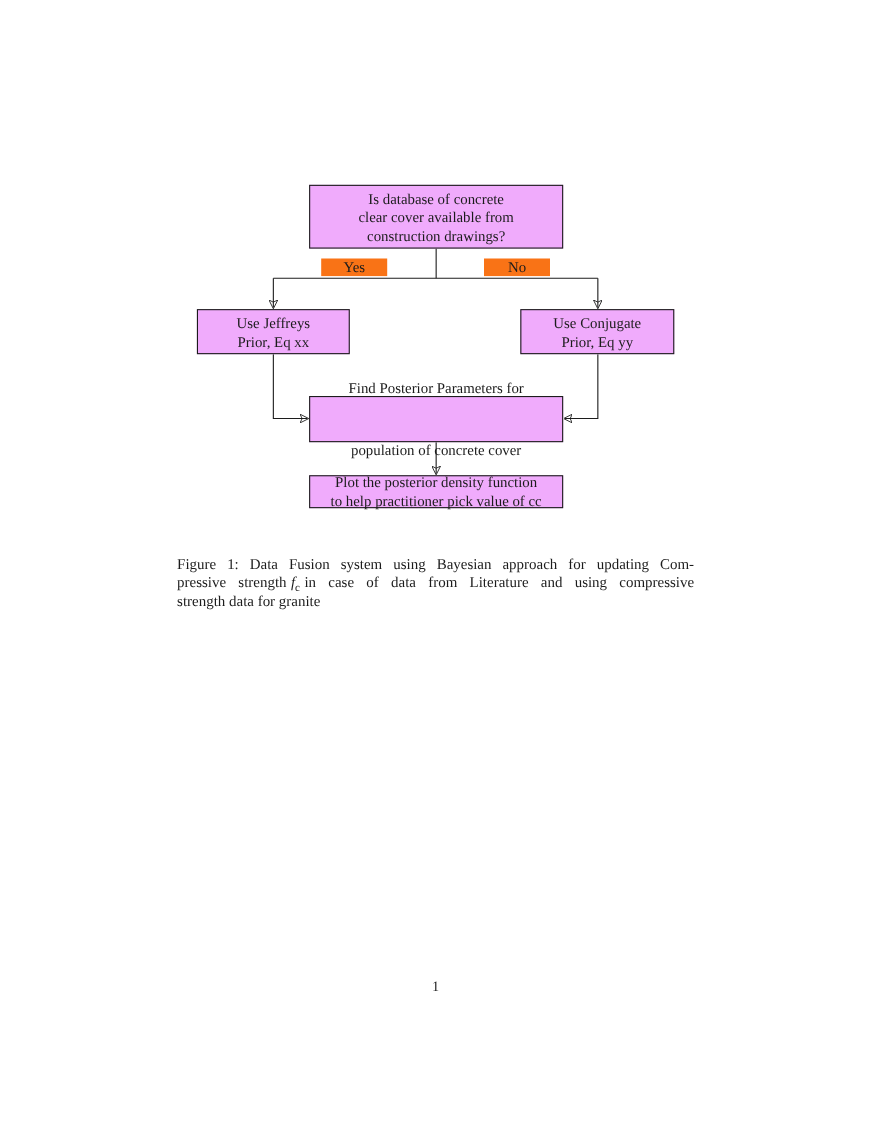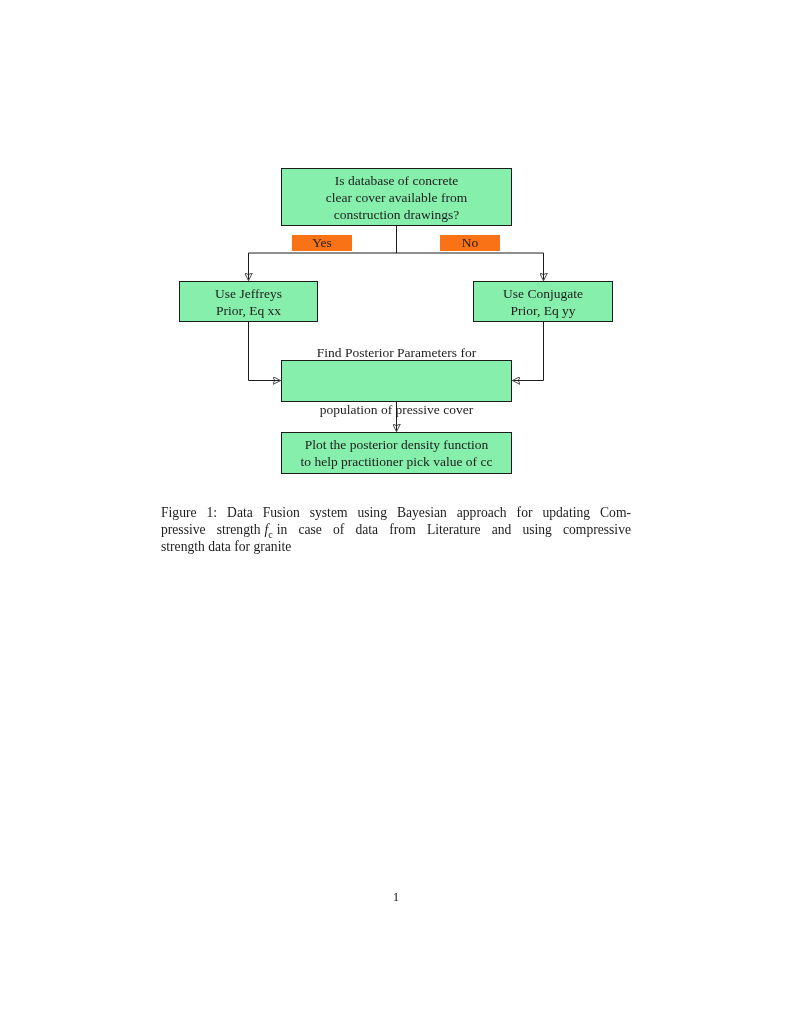--- a/index.html
+++ b/index.html
@@ -17,35 +17,35 @@
   .connectors {
     position: absolute;
     left: 0; top: 0;
     width: 794px; height: 1028px;
     pointer-events: none;
   }
   .connectors path { stroke: #1c1c1c; stroke-width: 1; fill: none; }
   .node {
     position: absolute;
     border: 1px solid #1c1c1c;
-    background: #86efac;
+    background: #f0abfc;
     display: flex;
     flex-direction: column;
     justify-content: center;
     align-items: center;
     text-align: center;
     font-size: 13.5px;
     line-height: 17px;
   }
   .node div { white-space: nowrap; }
   #node-decision  { left: 281px; top: 168px; width: 231px; height: 58px; }
   #node-jeffreys  { left: 179px; top: 281px; width: 139px; height: 41px; }
   #node-conjugate { left: 473px; top: 281px; width: 140px; height: 41px; }
   #node-posterior { left: 281px; top: 360px; width: 231px; height: 42px; gap: 40px; }
-  #node-plot      { left: 281px; top: 432px; width: 231px; height: 42px; }
+  #node-plot      { left: 281px; top: 432px; width: 231px; height: 30px; }
   .edge-label {
     position: absolute;
     width: 60px;
     text-align: center;
     font-size: 13.5px;
     line-height: 16px;
     background: #f97316;
   }
   #label-yes { left: 292px; top: 235px; }
   #label-no  { left: 440px; top: 235px; }
@@ -105,21 +105,21 @@
     <div>Prior, Eq xx</div>
   </div>
 
   <div class="node" id="node-conjugate">
     <div>Use Conjugate</div>
     <div>Prior, Eq yy</div>
   </div>
 
   <div class="node" id="node-posterior">
     <div>Find Posterior Parameters for</div>
-    <div>population of pressive cover</div>
+    <div>population of concrete cover</div>
   </div>
 
   <div class="node" id="node-plot">
     <div>Plot the posterior density function</div>
     <div>to help practitioner pick value of cc</div>
   </div>
 
   <div class="caption">
     <div class="cap-line just">Figure 1: Data Fusion system using Bayesian approach for updating Com-</div>
     <div class="cap-line just">

